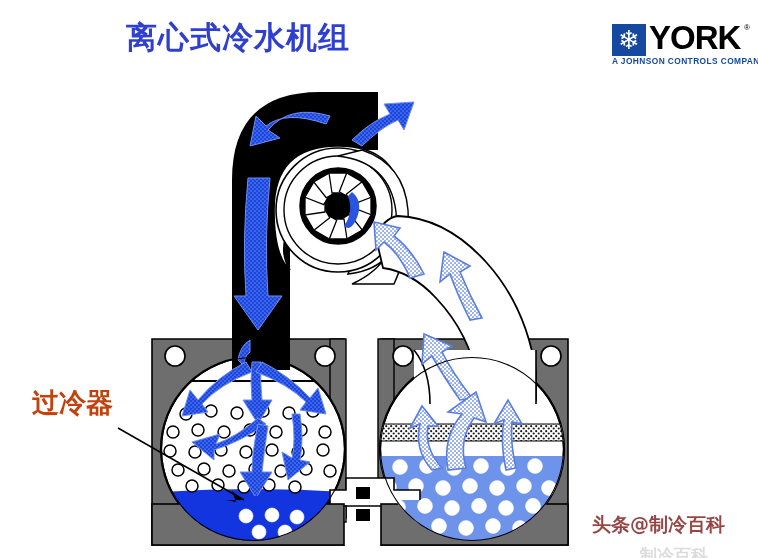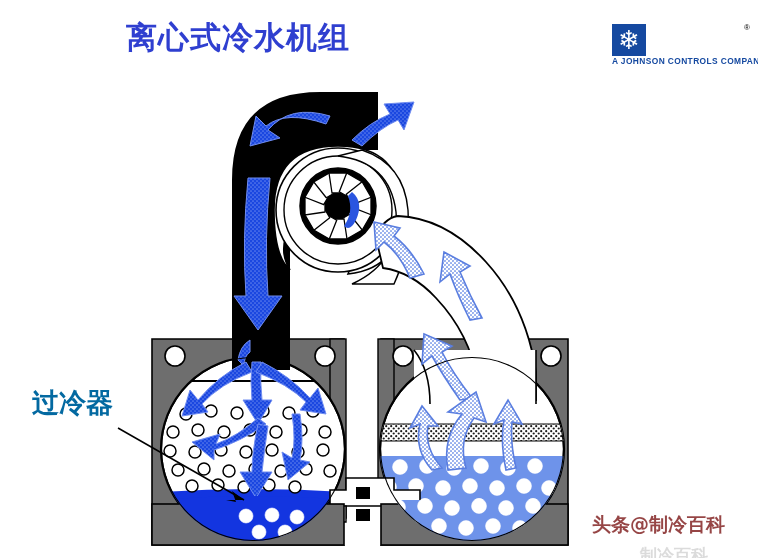--- a/index.html
+++ b/index.html
@@ -86,21 +86,21 @@
     font-family: "Liberation Sans", sans-serif;
   }
 
   
   #subcooler-label {
     position: absolute;
     left: 32px;
     top: 385px;
     font-size: 27px;
     font-weight: bold;
-    color: #0369a1;
+    color: #c2410c;
     white-space: nowrap;
     font-family: "DejaVu Sans", sans-serif;
   }
 
   
   #watermark {
     position: absolute;
     left: 592px;
     top: 512px;
     font-size: 19px;
@@ -452,20 +452,21 @@
       <path d="M244,500 L232,491 L236,502 L226,500 Z" fill="#000000"></path>
     </g>
   </svg>
 
   <div id="slide-title">离心式冷水机组</div>
 
   <div id="york-logo">
     <div id="york-snow-box">
       <div id="york-snow-glyph">❄</div>
     </div>
+    <div id="york-wordmark">YORK</div>
     <div id="york-reg">®</div>
     <div id="york-tagline">A JOHNSON CONTROLS COMPANY</div>
   </div>
 
   <div id="subcooler-label">过冷器</div>
 
   <div id="watermark-ghost">制冷百科</div>
   <div id="watermark">头条@制冷百科</div>
 
 </div>

